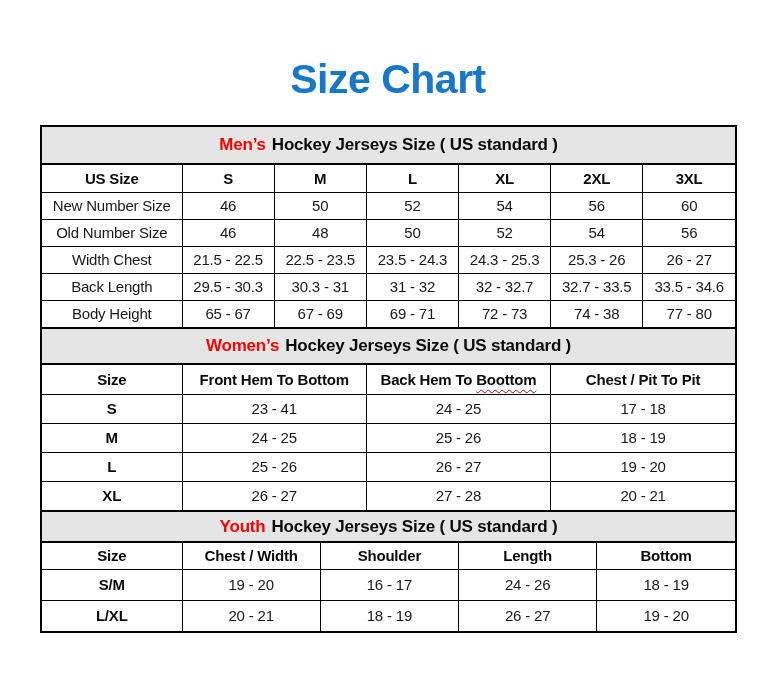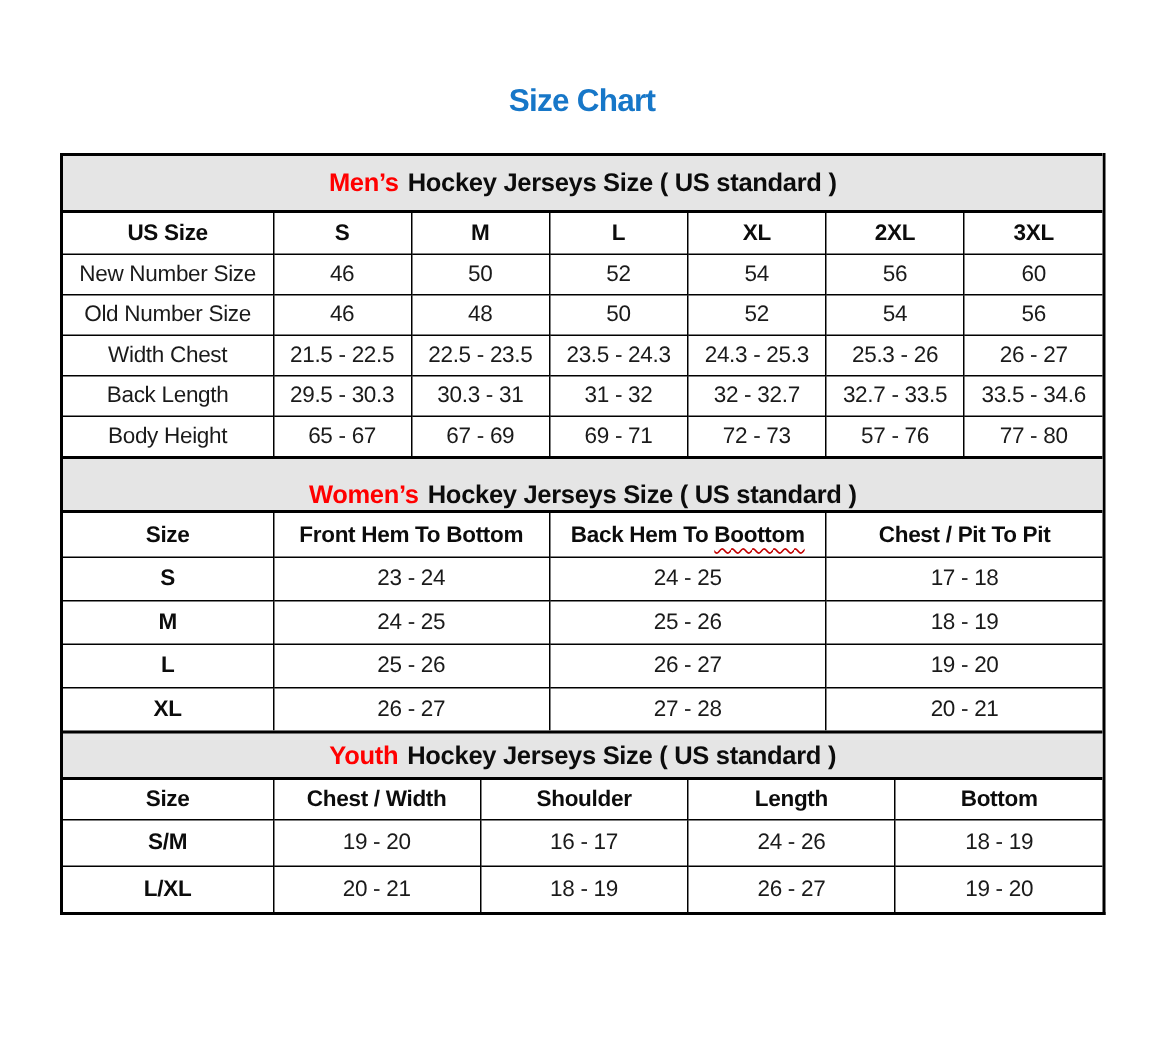--- a/index.html
+++ b/index.html
@@ -2,35 +2,35 @@
 <html><head>
 <meta charset="utf-8">
 <style>
   html,body{margin:0;padding:0;}
   body{
     width:776px;height:692px;background:#ffffff;overflow:hidden;
     font-family:"Liberation Sans", sans-serif;color:#111;
   }
   .page-title{
     margin:56px 0 0 0;text-align:center;
-    font-size:21px;font-weight:700;color:#1777C8;letter-spacing:-0.5px;
+    font-size:41px;font-weight:700;color:#1777C8;letter-spacing:-0.5px;
   }
   .chart{
     width:693px;margin:22px 0 0 40px;
     border-left:2px solid #000;border-right:2px solid #000;border-bottom:2px solid #000;
     background:#fff;
   }
   .band{
     background:#e5e5e5;border-top:2px solid #000;border-bottom:2px solid #000;
     display:flex;align-items:center;justify-content:center;gap:6px;
     font-weight:700;font-size:17px;letter-spacing:-0.2px;color:#0c0c0c;
   }
   .band .accent{color:#FF0000;}
   .band-mens{height:36px;}
-  .band-womens{height:34px;align-items:flex-end;}
+  .band-womens{height:34px;}
   .band-youth{height:29px;}
   table.grid{width:100%;border-collapse:collapse;table-layout:fixed;}
   .grid col.cfirst{width:140px;}
   .grid th,.grid td{
     border:1px solid #000;text-align:center;vertical-align:middle;
     font-size:15px;padding:0 2px;letter-spacing:-0.2px;overflow:hidden;white-space:nowrap;
   }
   .grid th{font-weight:700;color:#0c0c0c;}
   .grid td{font-weight:400;color:#1a1a1a;}
   .grid td.lbl-bold{font-weight:700;color:#0c0c0c;}
@@ -109,21 +109,21 @@
         <td>32 - 32.7</td>
         <td>32.7 - 33.5</td>
         <td>33.5 - 34.6</td>
       </tr>
       <tr>
         <td>Body Height</td>
         <td>65 - 67</td>
         <td>67 - 69</td>
         <td>69 - 71</td>
         <td>72 - 73</td>
-        <td>57 - 76</td>
+        <td>74 - 38</td>
         <td>77 - 80</td>
       </tr>
     </tbody>
       </table>
 
     <div class="band band-womens">
       <span class="accent">Women’s</span>
       <span>Hockey Jerseys Size ( US standard )</span>
     </div>
     <table class="grid t-womens">
@@ -133,21 +133,21 @@
         </colgroup>
       <tbody>
           <tr class="head">
         <th>Size</th>
         <th>Front Hem To Bottom</th>
         <th><span>Back Hem To</span> <span class="squiggle">Boottom</span></th>
         <th>Chest / Pit To Pit</th>
       </tr>
       <tr>
         <td class="lbl-bold">S</td>
-        <td>23 - 24</td>
+        <td>23 - 41</td>
         <td>24 - 25</td>
         <td>17 - 18</td>
       </tr>
       <tr>
         <td class="lbl-bold">M</td>
         <td>24 - 25</td>
         <td>25 - 26</td>
         <td>18 - 19</td>
       </tr>
       <tr>

